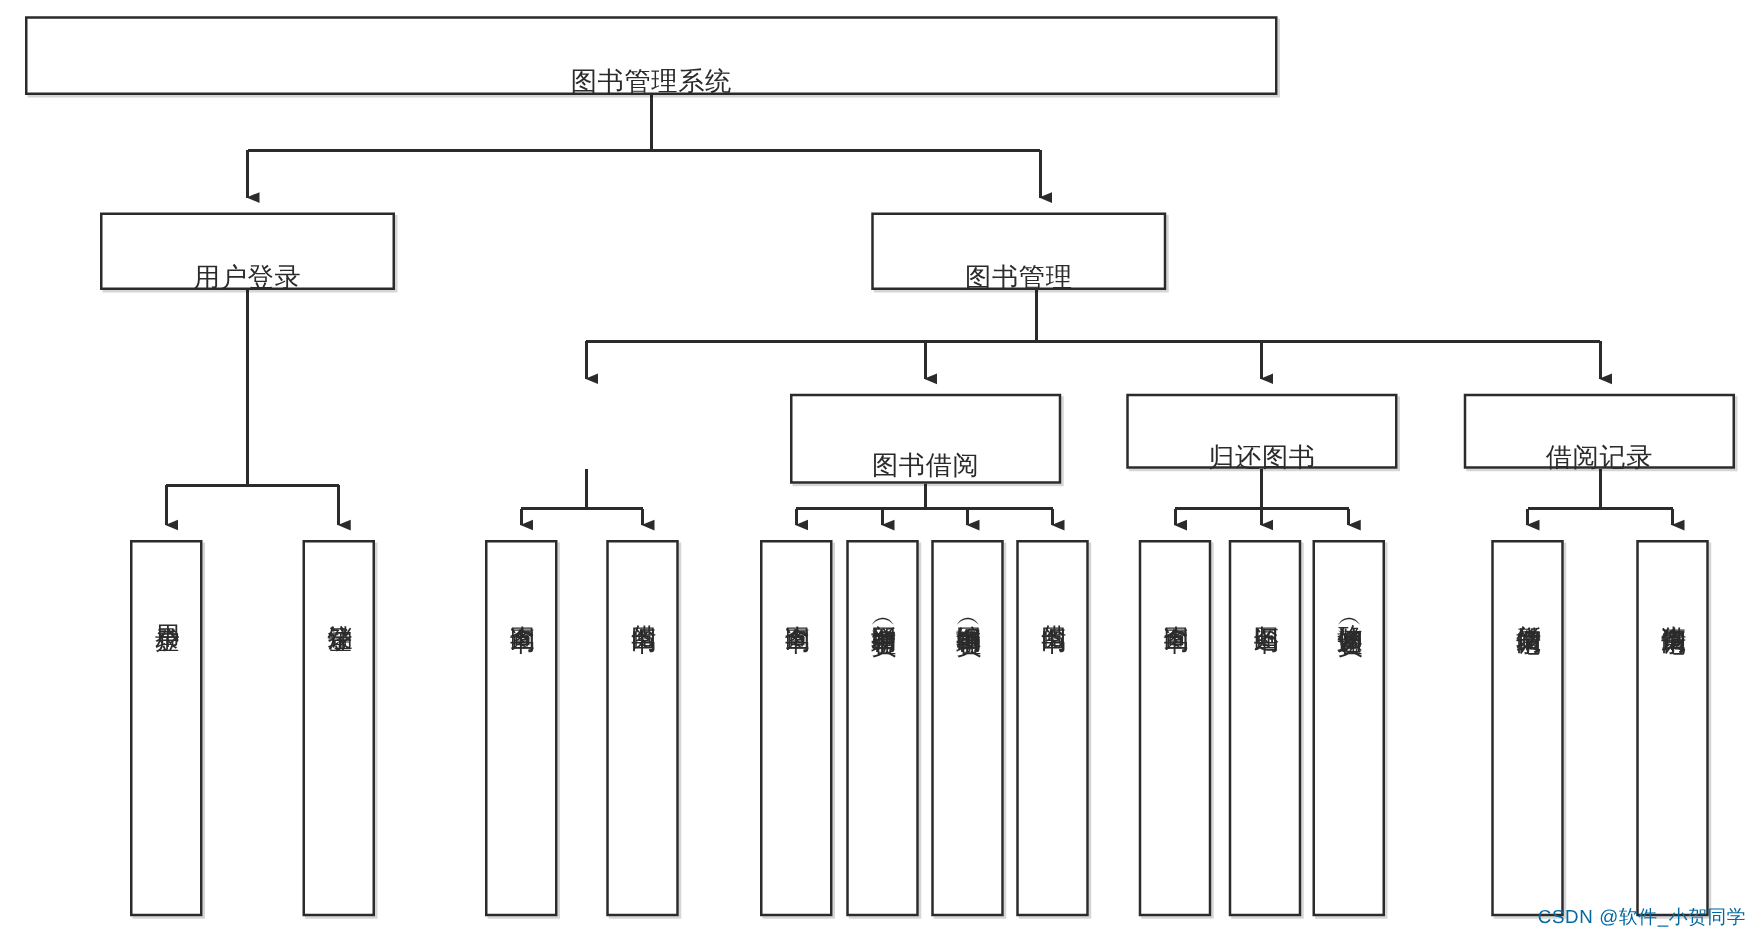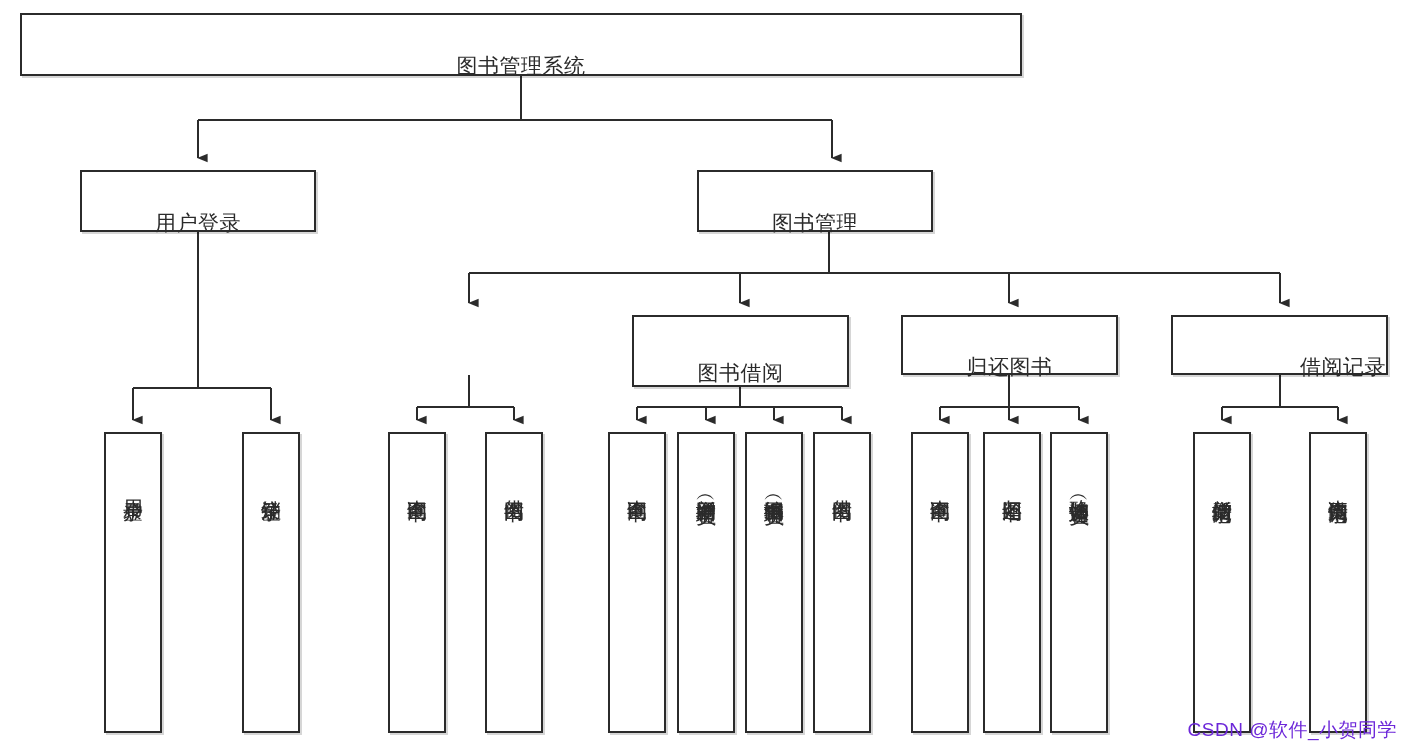--- a/index.html
+++ b/index.html
@@ -62,22 +62,22 @@
     font-size: 20px;
     line-height: 1.05;
     letter-spacing: 1px;
     white-space: nowrap;
   }
   
   #watermark {
     position: absolute;
     right: 8px;
     bottom: 4px;
-    color: #6d28d9;
-    font-size: 19px;
+    color: #0369a1;
+    font-size: 15px;
     letter-spacing: 0.5px;
     white-space: nowrap;
     pointer-events: none;
   }
 </style>
 </head>
 <body>
 
 <div id="canvas">
 
@@ -141,21 +141,21 @@
   <div class="node horiz" style="left:697px; top:170px; width:236px; height:62px;">
     <span class="node-label">图书管理</span>
   </div>
 
   <div class="node horiz" style="left:632px; top:315px; width:217px; height:72px;">
     <span class="node-label">图书借阅</span>
   </div>
   <div class="node horiz" style="left:901px; top:315px; width:217px; height:60px;">
     <span class="node-label">归还图书</span>
   </div>
-  <div class="node horiz" style="left:1171px; top:315px; width:217px; height:60px;justify-content:flex-end;">
+  <div class="node horiz" style="left:1171px; top:315px; width:217px; height:60px;">
     <span class="node-label">借阅记录</span>
   </div>
 
   <div class="node vert" style="left:104px; top:432px; width:58px; height:301px;">
     <span class="node-label">用户登录</span>
   </div>
   <div class="node vert" style="left:242px; top:432px; width:58px; height:301px;">
     <span class="node-label">注销登录</span>
   </div>
 

